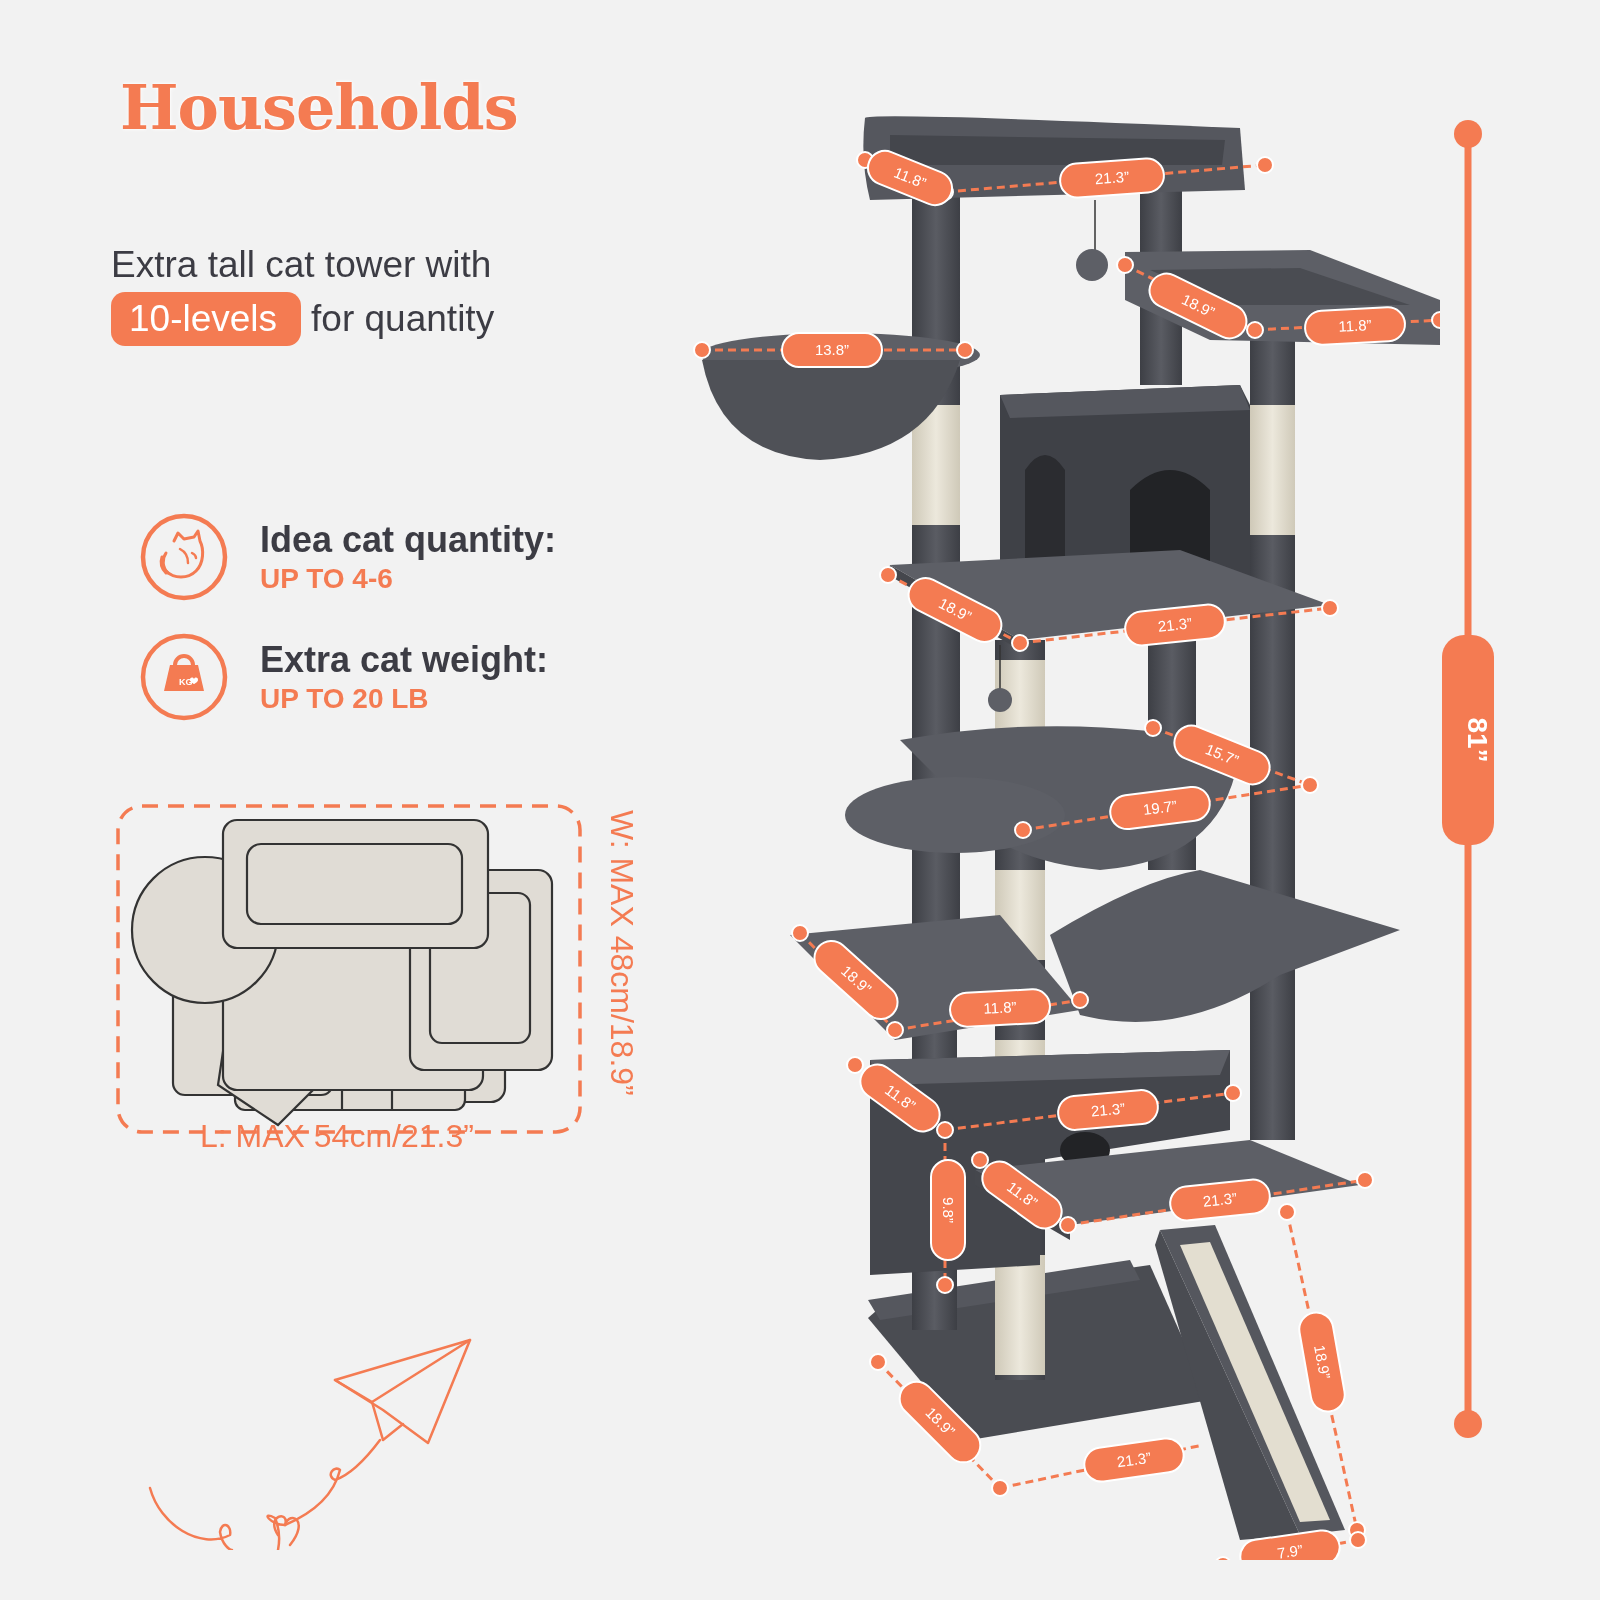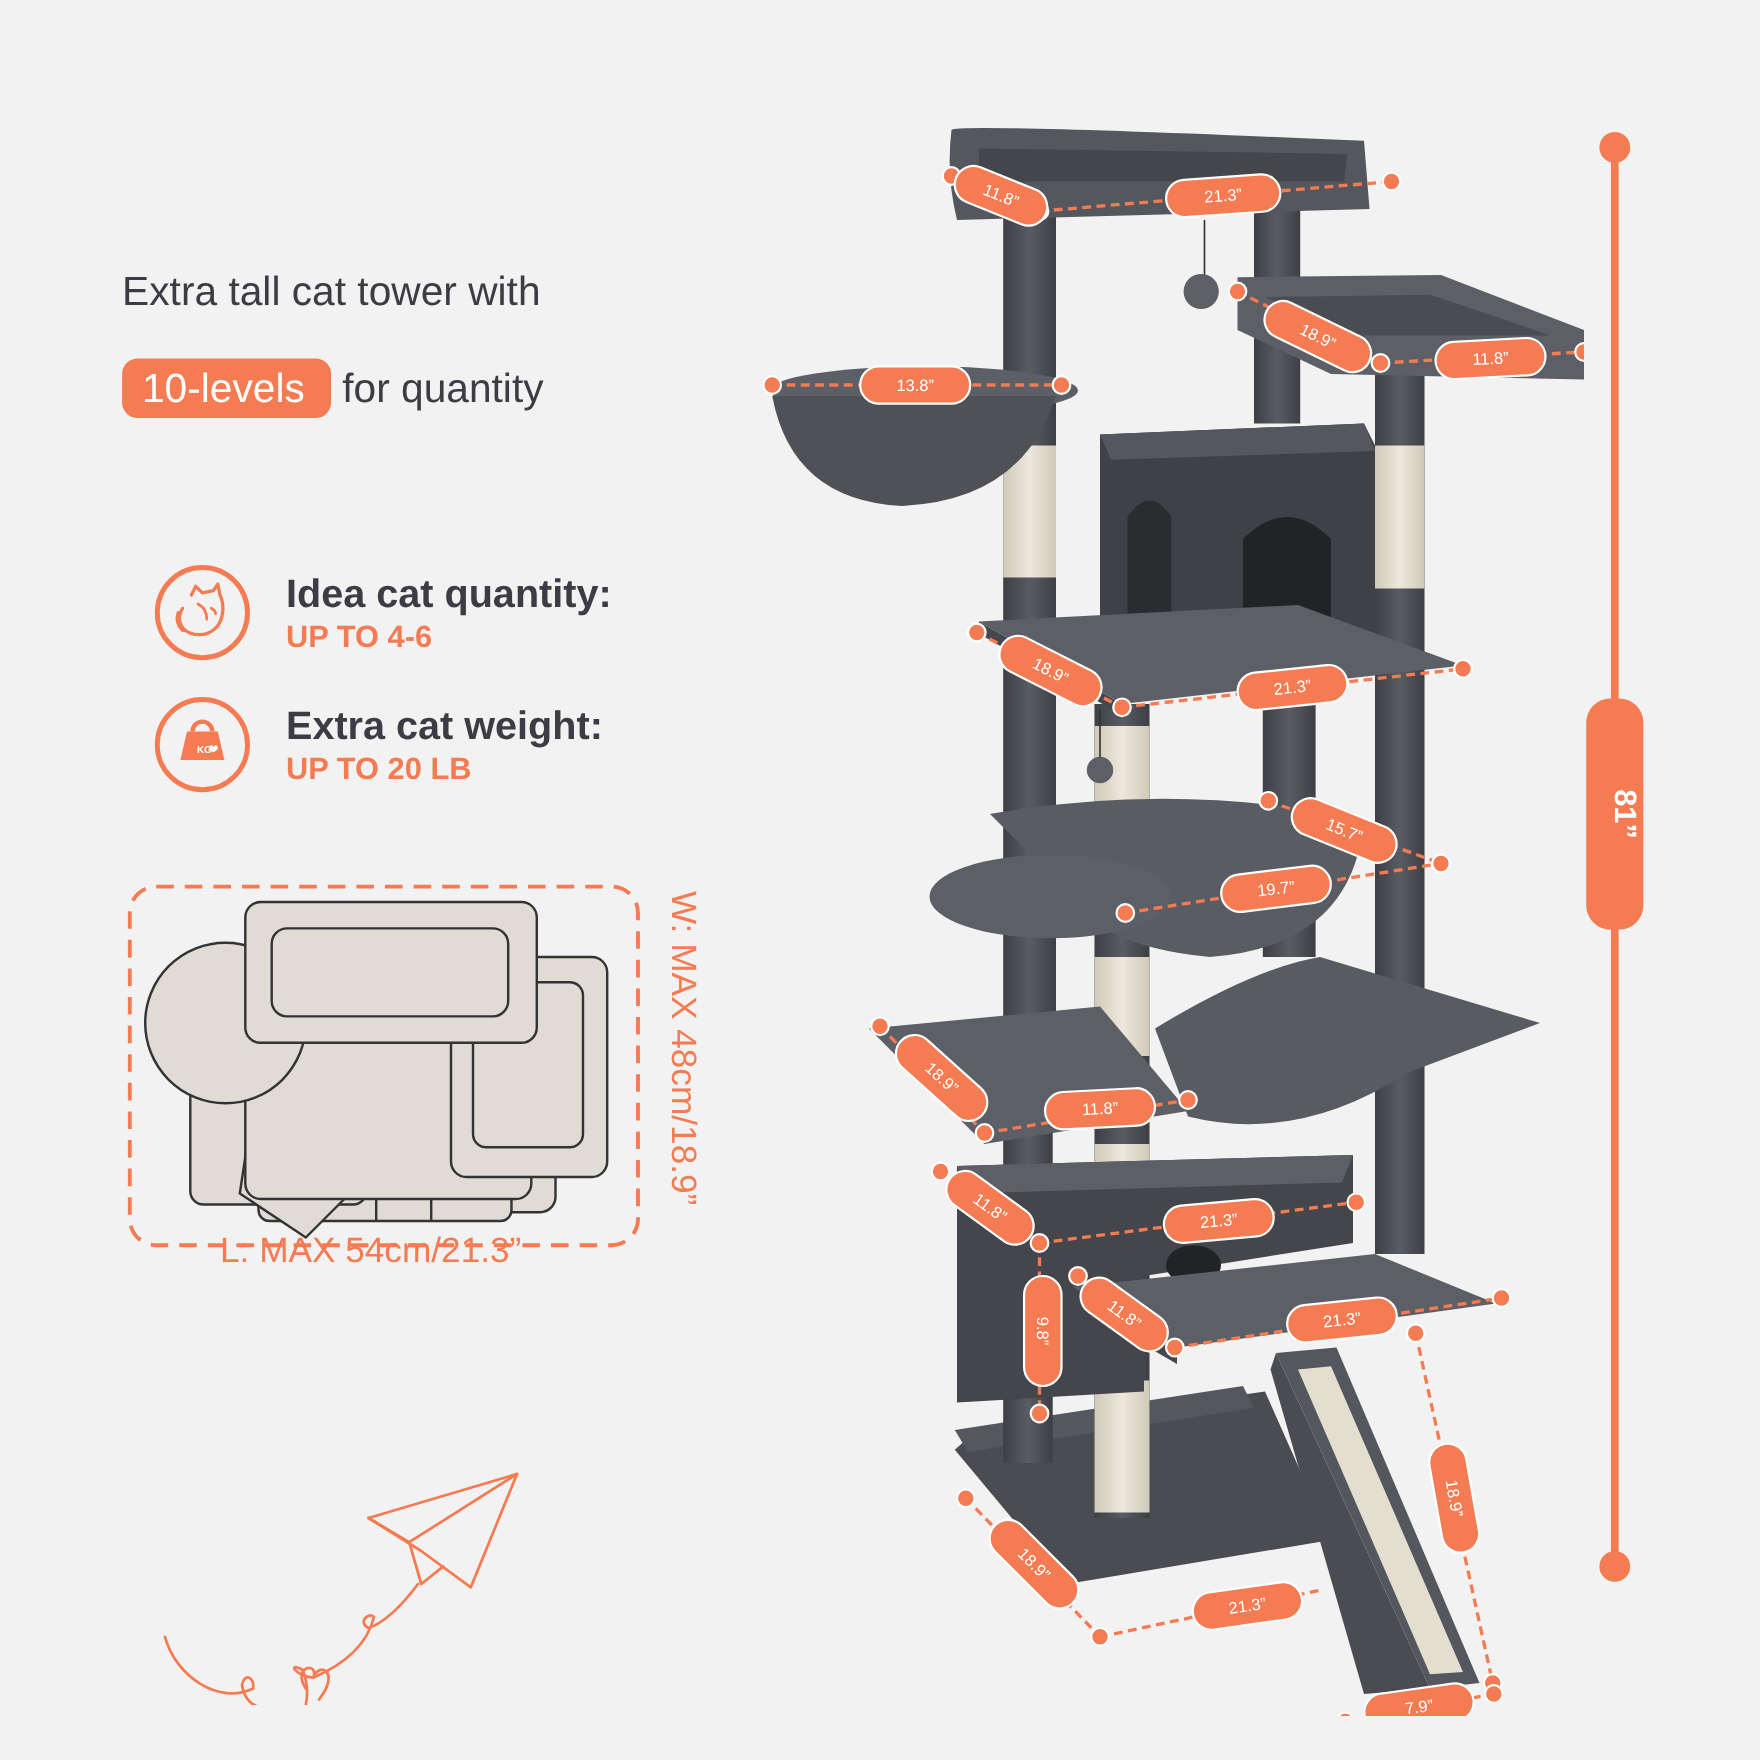--- a/index.html
+++ b/index.html
@@ -1,33 +1,34 @@
 <!DOCTYPE html>
 <html><head>
 <meta charset="utf-8">
 <style>
   html, body { margin:0; padding:0; }
   body { width:1600px; height:1600px; background:#f2f2f2; position:relative; overflow:hidden; font-family:"DejaVu Sans", sans-serif; }
   .abs { position:absolute; }
   .title { left:120px; top:72px; font-family:"DejaVu Serif", serif; font-weight:bold; font-size:62px; line-height:72px; color:#f47b52; letter-spacing:-1px; text-shadow: 0 0 4px #fff, 0 0 2px #fff; }
   .sub { left:111px; top:238px; font-family:Liberation Sans, sans-serif; font-size:37px; color:#3c3c44; line-height:54px; }
-  .pill { display:inline-block; background:#f47b52; color:#fff; border-radius:14px; padding:0 24px 0 18px; margin-right:10px; height:54px; line-height:54px;margin-top:34px; }
+  .pill { display:inline-block; background:#f47b52; color:#fff; border-radius:14px; padding:0 24px 0 18px; margin-right:10px; height:54px; line-height:54px; }
   .feat { left:140px; width:480px; height:100px; }
   .feat .ico { position:absolute; left:0; top:0; width:88px; height:88px; }
   .feat .lbl { position:absolute; left:120px; top:6px; font-family:"Liberation Sans", sans-serif; font-weight:bold; font-size:36px; color:#3c3c44; white-space:nowrap; }
   .feat .val { position:absolute; left:120px; top:50px; font-family:"Liberation Sans", sans-serif; font-weight:bold; font-size:28px; color:#f47b52; white-space:nowrap; }
   .lcap { left:200px; top:1118px; font-family:"Liberation Sans", sans-serif; font-size:32px; color:#f47b52; }
   .wcap { left:640px; top:810px; font-family:"Liberation Sans", sans-serif; font-size:32px; color:#f47b52; transform-origin:0 0; transform:rotate(90deg); white-space:nowrap; }
   .dim { font-family:"Liberation Sans", sans-serif; font-size:15px; fill:#fff; }
   .h81 { font-family:"Liberation Sans", sans-serif; font-weight:bold; font-size:28px; fill:#fff; }
 </style>
 </head>
 <body>
 
 <div class="abs title">
+  <div>Households</div>
 </div>
 
 <div class="abs sub">
   <div>Extra tall cat tower with</div>
   <div style="margin-top:0px;">
     <span class="pill">10-levels</span><span>for quantity</span>
   </div>
 </div>
 
 <div class="abs feat" style="top:513px;">

